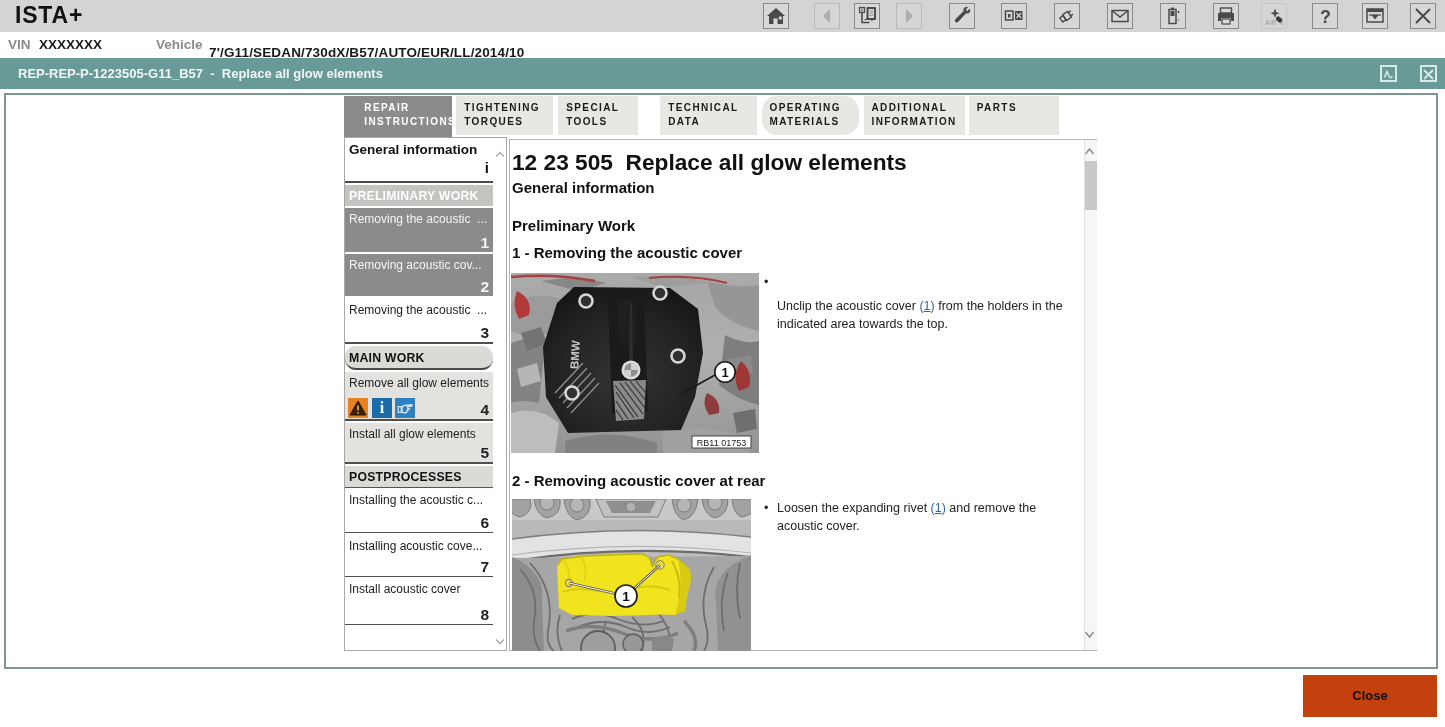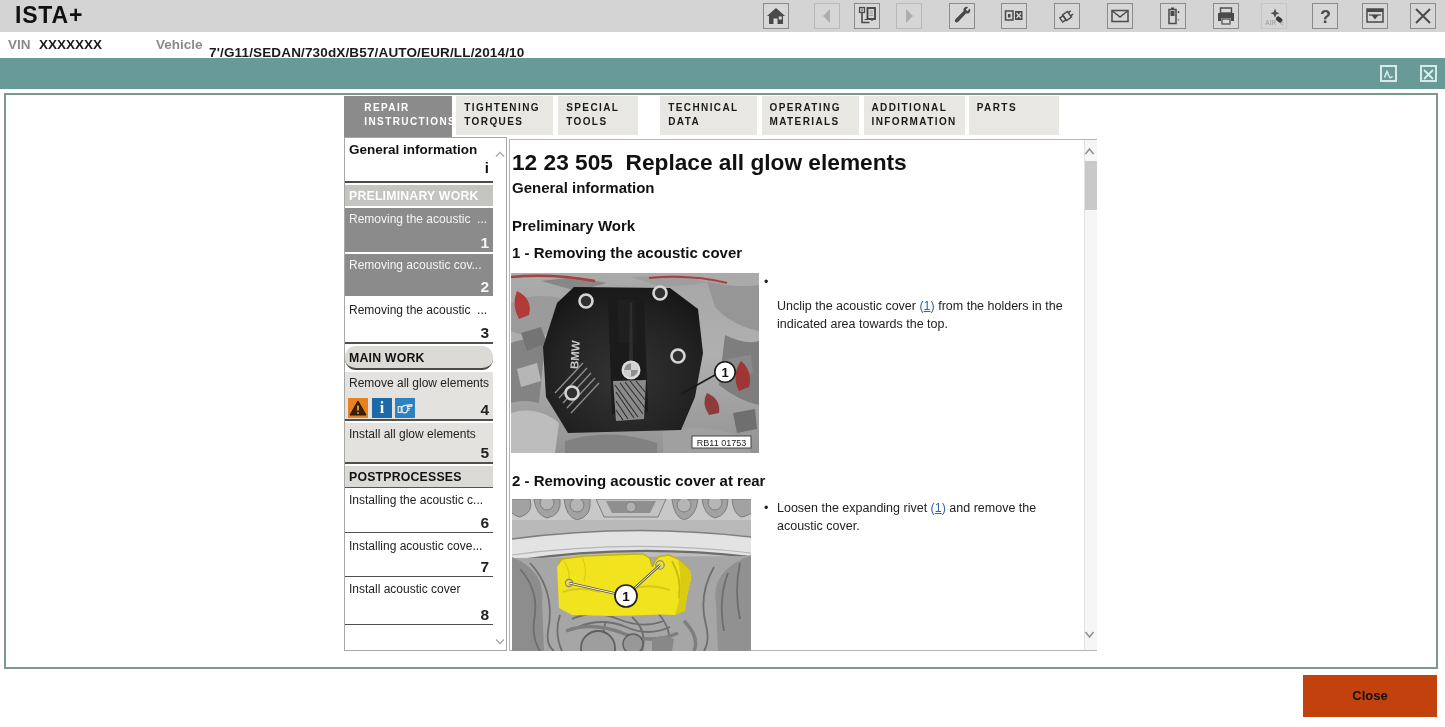--- a/index.html
+++ b/index.html
@@ -156,36 +156,37 @@
 </div>
 
 <div id="vinrow" class="abs">
   <span class="vlab abs" style="left:8px; top:4.5px;">VIN</span>
   <span class="vval abs" style="left:39px; top:4.5px;">XXXXXXX</span>
   <span class="vlab abs" style="left:156px; top:4.5px;">Vehicle</span>
   <span class="vval abs" style="left:209px; top:4.5px; letter-spacing:0.15px;margin-top:8px;">7'/G11/SEDAN/730dX/B57/AUTO/EUR/LL/2014/10</span>
 </div>
 
 <div id="tealbar" class="abs">
+  <div id="tealtitle" class="abs">REP-REP-P-1223505-G11_B57&nbsp;&nbsp;-&nbsp;&nbsp;Replace all glow elements</div>
   <div class="tic abs" style="left:1380px;"><svg width="13" height="13" viewBox="0 0 13 13">
         <path d="M2.5 9.5 L5 3.5 L7.5 9 Q8.3 10.6 10.5 8.2" fill="none" stroke="#dcecea" stroke-width="1.5"></path>
       </svg></div>
   <div class="tic abs" style="left:1420px;"><svg width="13" height="13" viewBox="0 0 13 13">
         <path d="M2 2 L11 11 M11 2 L2 11" fill="none" stroke="#dcecea" stroke-width="1.8"></path>
       </svg></div>
 </div>
 
 <div id="panel" class="abs"></div>
 
 <div id="tabs">
   <div class="tab active abs" style="left:344.3px; width:107.5px;">REPAIR<br>INSTRUCTIONS</div>
   <div class="tab abs" style="left:456.3px; width:97px;">TIGHTENING<br>TORQUES</div>
   <div class="tab abs" style="left:558.2px; width:80px;">SPECIAL<br>TOOLS</div>
   <div class="tab abs" style="left:660.2px; width:96.5px;">TECHNICAL<br>DATA</div>
-  <div class="tab abs" style="left:761.5px; width:97px;">OPERATING<br>MATERIALS</div>
+  <div class="tab abs" style="left:761.5px; width:97px;border-radius:15px;">OPERATING<br>MATERIALS</div>
   <div class="tab abs" style="left:863.5px; width:101px;">ADDITIONAL<br>INFORMATION</div>
   <div class="tab abs" style="left:968.8px; width:90px;">PARTS</div>
 </div>
 
 <div id="sidebar" class="abs"></div>
 <div id="sidebar-rows">
 
   <div class="srow abs" style="top:138px; height:44.5px; background:#fff; border-bottom:2.2px solid #4a4a4a;">
     <div class="abs" style="left:4px; top:4px; font-size:13.5px; font-weight:bold; color:#111;">General information</div>
     <div class="abs" style="right:4px; bottom:5px; font-size:15px; font-weight:bold; color:#111;">i</div>

